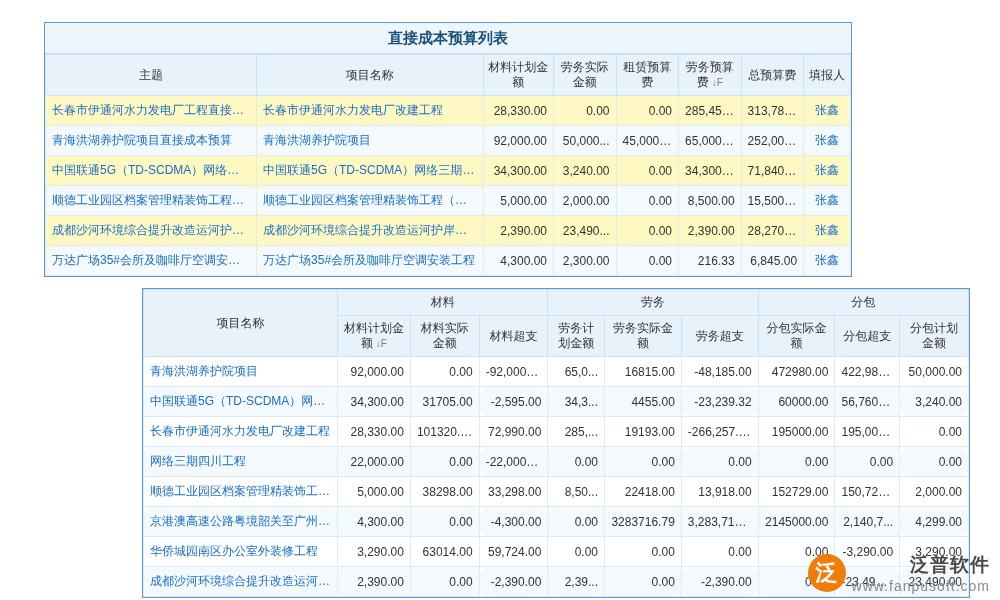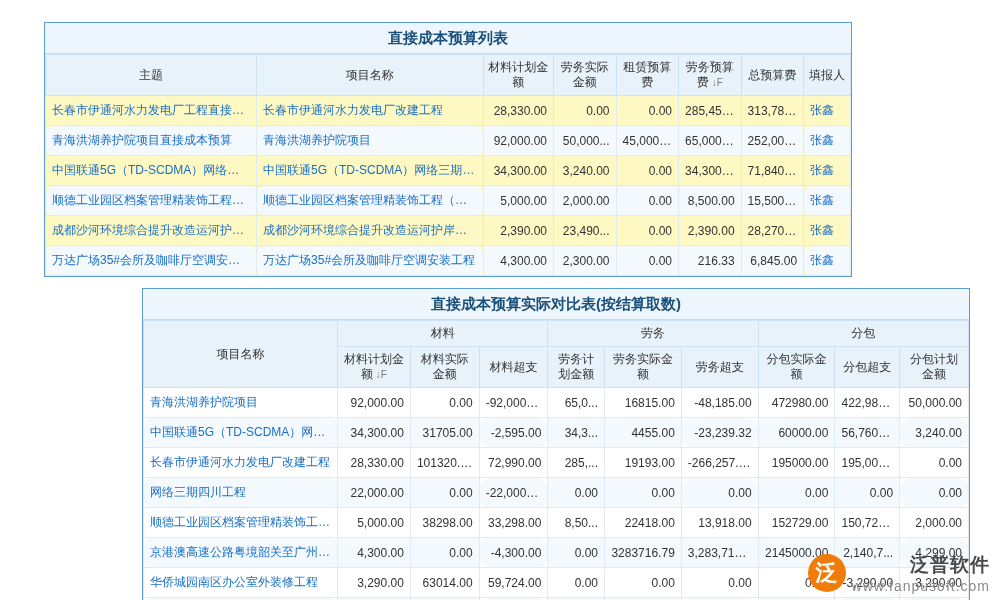--- a/index.html
+++ b/index.html
@@ -57,21 +57,21 @@
     font-size: 12px;
     padding: 6px 6px;
     color: #333333;
     white-space: nowrap;
     overflow: hidden;
     text-overflow: ellipsis;
   }
   table.grid tr.row-alt td { background: #f4f9fe; }
   table.grid tr td.link { color: #1a6fc4; border-radius: 8px; }
   .num { text-align: right; }
-  .ctr { text-align: left; }
+  .ctr { text-align: center; }
   .sort-mark { font-size: 10px; color: #7a7a7a; }
 
   
   .panel2 {
     position: absolute;
     left: 142px;
     top: 288px;
     width: 828px;
     border: 1px solid #5b9bd5;
     background: #ffffff;
@@ -215,21 +215,20 @@
             <td class="num">0.00</td>
             <td class="num">216.33</td>
             <td class="num">6,845.00</td>
             <td class="link ctr">张鑫</td>
           </tr>
         </tbody>
     </table>
   </div>
 
   <div class="panel2">
-    <div class="panel2-title">直接成本预算实际对比表(按结算取数)</div>
     <table class="grid">
       <colgroup id="p2-cols">
           <col style="width: 24%;">
           <col style="width: 9%;">
           <col style="width: 8.5%;">
           <col style="width: 8.5%;">
           <col style="width: 7%;">
           <col style="width: 9.5%;">
           <col style="width: 9.5%;">
           <col style="width: 9.5%;">

